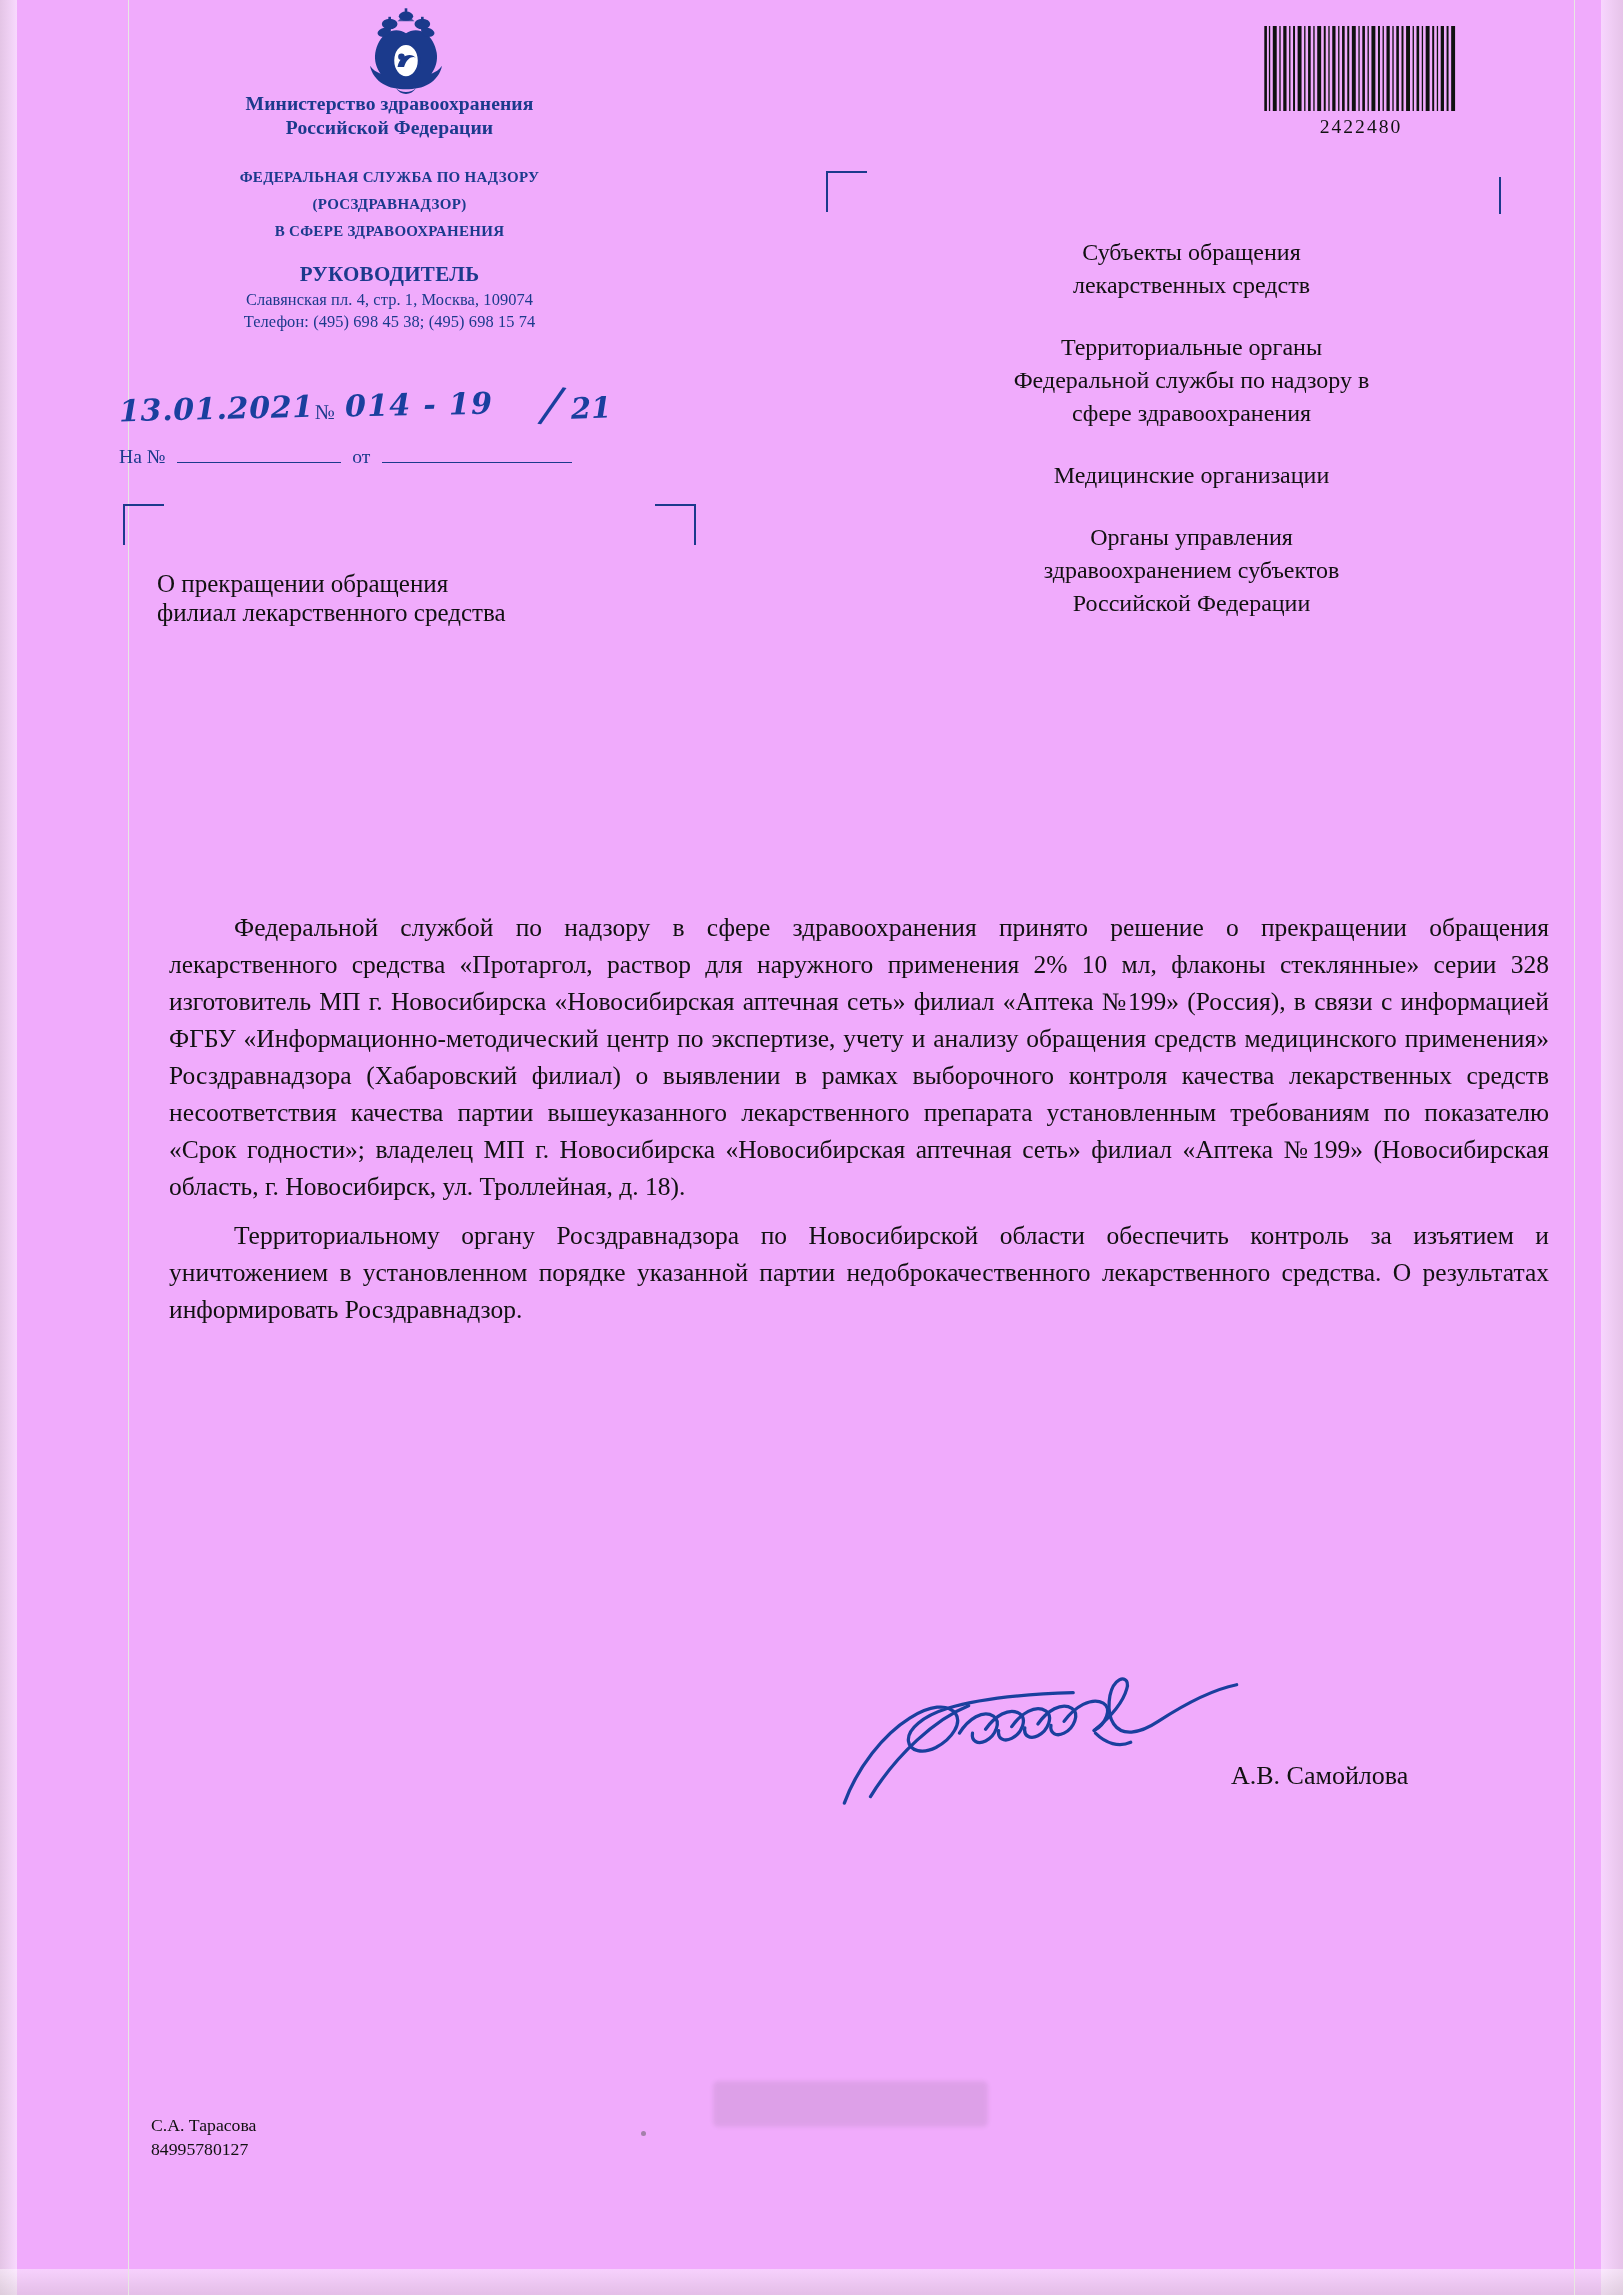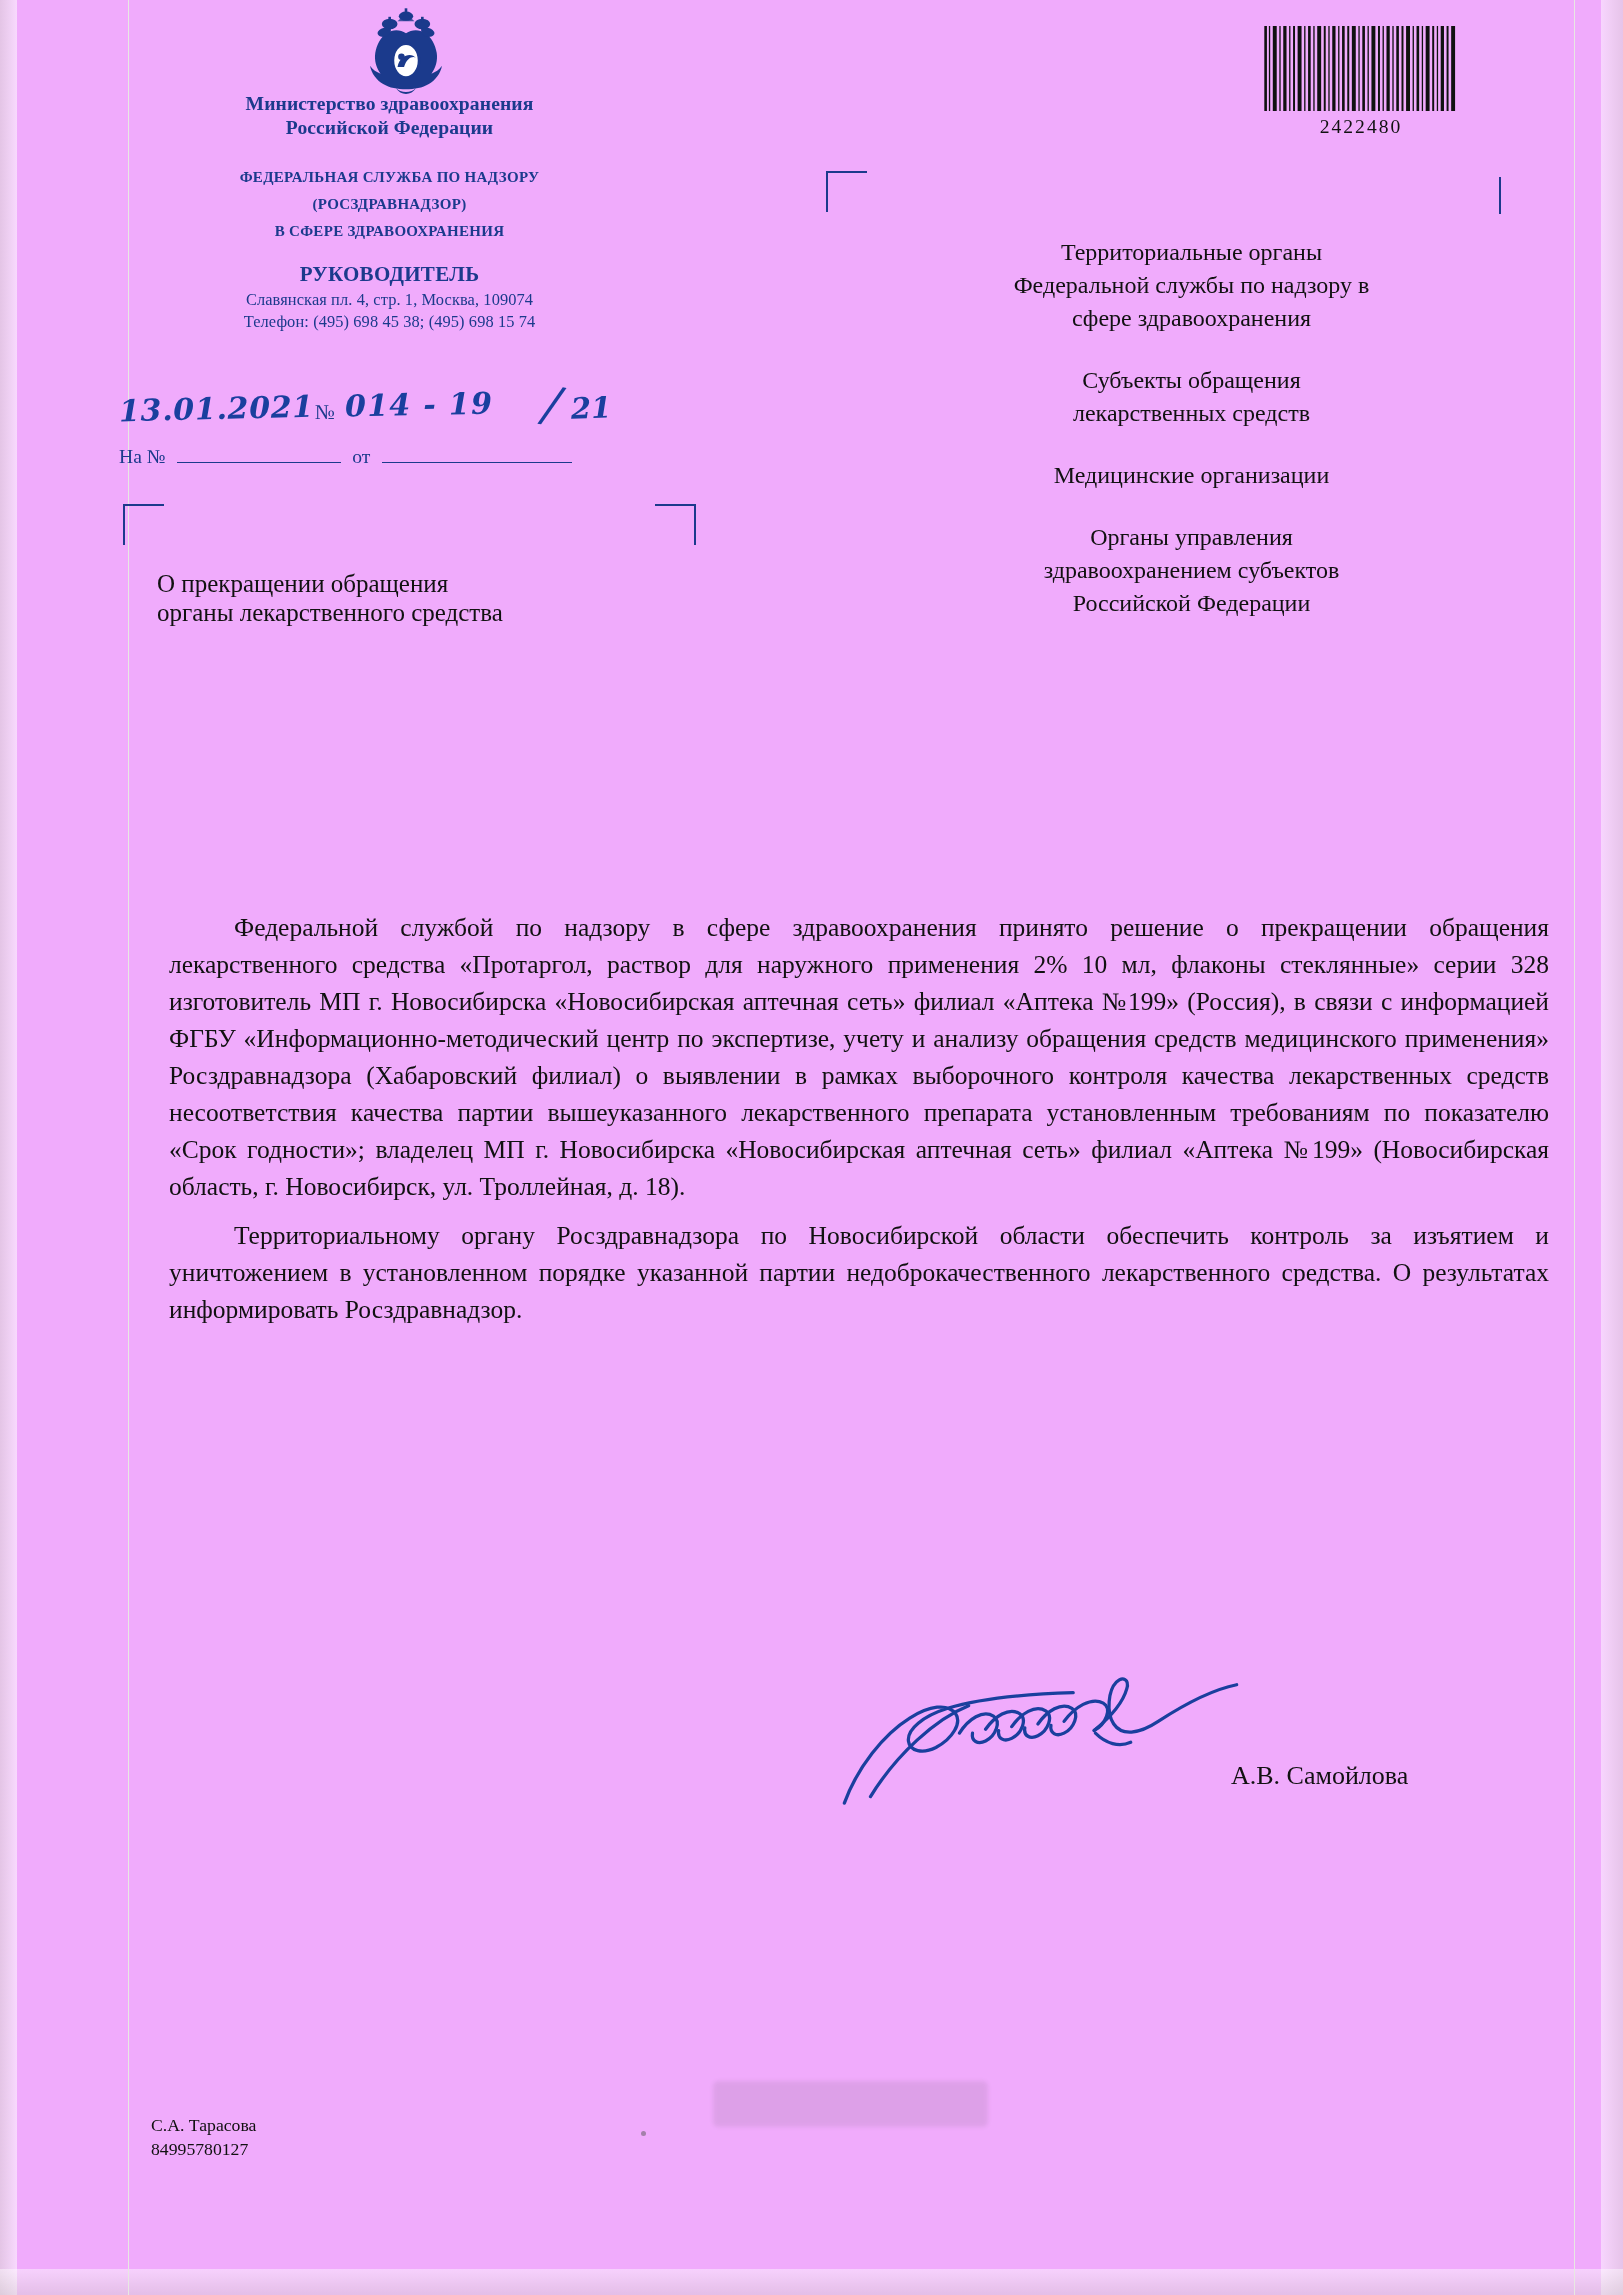--- a/index.html
+++ b/index.html
@@ -362,21 +362,21 @@
     <span class="u2"></span>
   </div>
 
   <div class="bracket" style="left:826px; top:171px; width:39px; height:39px; border-top-width:2px; border-left-width:2px;"></div>
   <div class="bracket" style="left:1499px; top:177px; width:1.3px; height:37px; border-left-width:2px;"></div>
   <div class="bracket" style="left:123px; top:504px; width:39px; height:39px; border-top-width:2px; border-left-width:2px;"></div>
   <div class="bracket" style="left:655px; top:504px; width:39px; height:39px; border-top-width:2px; border-right-width:2px;"></div>
 
   <div class="subject">
     <div>О прекращении обращения</div>
-    <div>органы лекарственного средства</div>
+    <div>филиал лекарственного средства</div>
   </div>
 
   <div class="barcode-wrap">
     <svg class="barcode" viewBox="0 0 300 130" preserveAspectRatio="none">
       <g fill="#111">
         <rect x="2" y="0" width="4" height="130"></rect>
         <rect x="9" y="0" width="2" height="130"></rect>
         <rect x="15" y="0" width="6" height="130"></rect>
         <rect x="25" y="0" width="2" height="130"></rect>
         <rect x="31" y="0" width="5" height="130"></rect>
@@ -413,25 +413,25 @@
         <rect x="266" y="0" width="2" height="130"></rect>
         <rect x="272" y="0" width="5" height="130"></rect>
         <rect x="281" y="0" width="3" height="130"></rect>
         <rect x="288" y="0" width="6" height="130"></rect>
       </g>
     </svg>
     <div class="barcode-num">2422480</div>
   </div>
 
   <div class="addressees">
+    <div class="addr-block" style="white-space: pre-line;">Субъекты обращения
+лекарственных средств</div>
     <div class="addr-block" style="white-space: pre-line;">Территориальные органы
 Федеральной службы по надзору в
 сфере здравоохранения</div>
-    <div class="addr-block" style="white-space: pre-line;">Субъекты обращения
-лекарственных средств</div>
     <div class="addr-block" style="white-space: pre-line;">Медицинские организации</div>
     <div class="addr-block" style="white-space: pre-line;">Органы управления
 здравоохранением субъектов
 Российской Федерации</div>
   </div>
 
   <div class="body-text">
     <p>Федеральной службой по надзору в сфере здравоохранения принято решение о прекращении обращения лекарственного средства «Протаргол, раствор для наружного применения 2% 10 мл, флаконы стеклянные» серии 328 изготовитель МП г. Новосибирска «Новосибирская аптечная сеть» филиал «Аптека №199» (Россия), в связи с информацией ФГБУ «Информационно-методический центр по экспертизе, учету и анализу обращения средств медицинского применения» Росздравнадзора (Хабаровский филиал) о выявлении в рамках выборочного контроля качества лекарственных средств несоответствия качества партии вышеуказанного лекарственного препарата установленным требованиям по показателю «Срок годности»; владелец МП г. Новосибирска «Новосибирская аптечная сеть» филиал «Аптека №199» (Новосибирская область, г. Новосибирск, ул. Троллейная, д. 18).</p>
     <p>Территориальному органу Росздравнадзора по Новосибирской области обеспечить контроль за изъятием и уничтожением в установленном порядке указанной партии недоброкачественного лекарственного средства. О результатах информировать Росздравнадзор.</p>
   </div>

